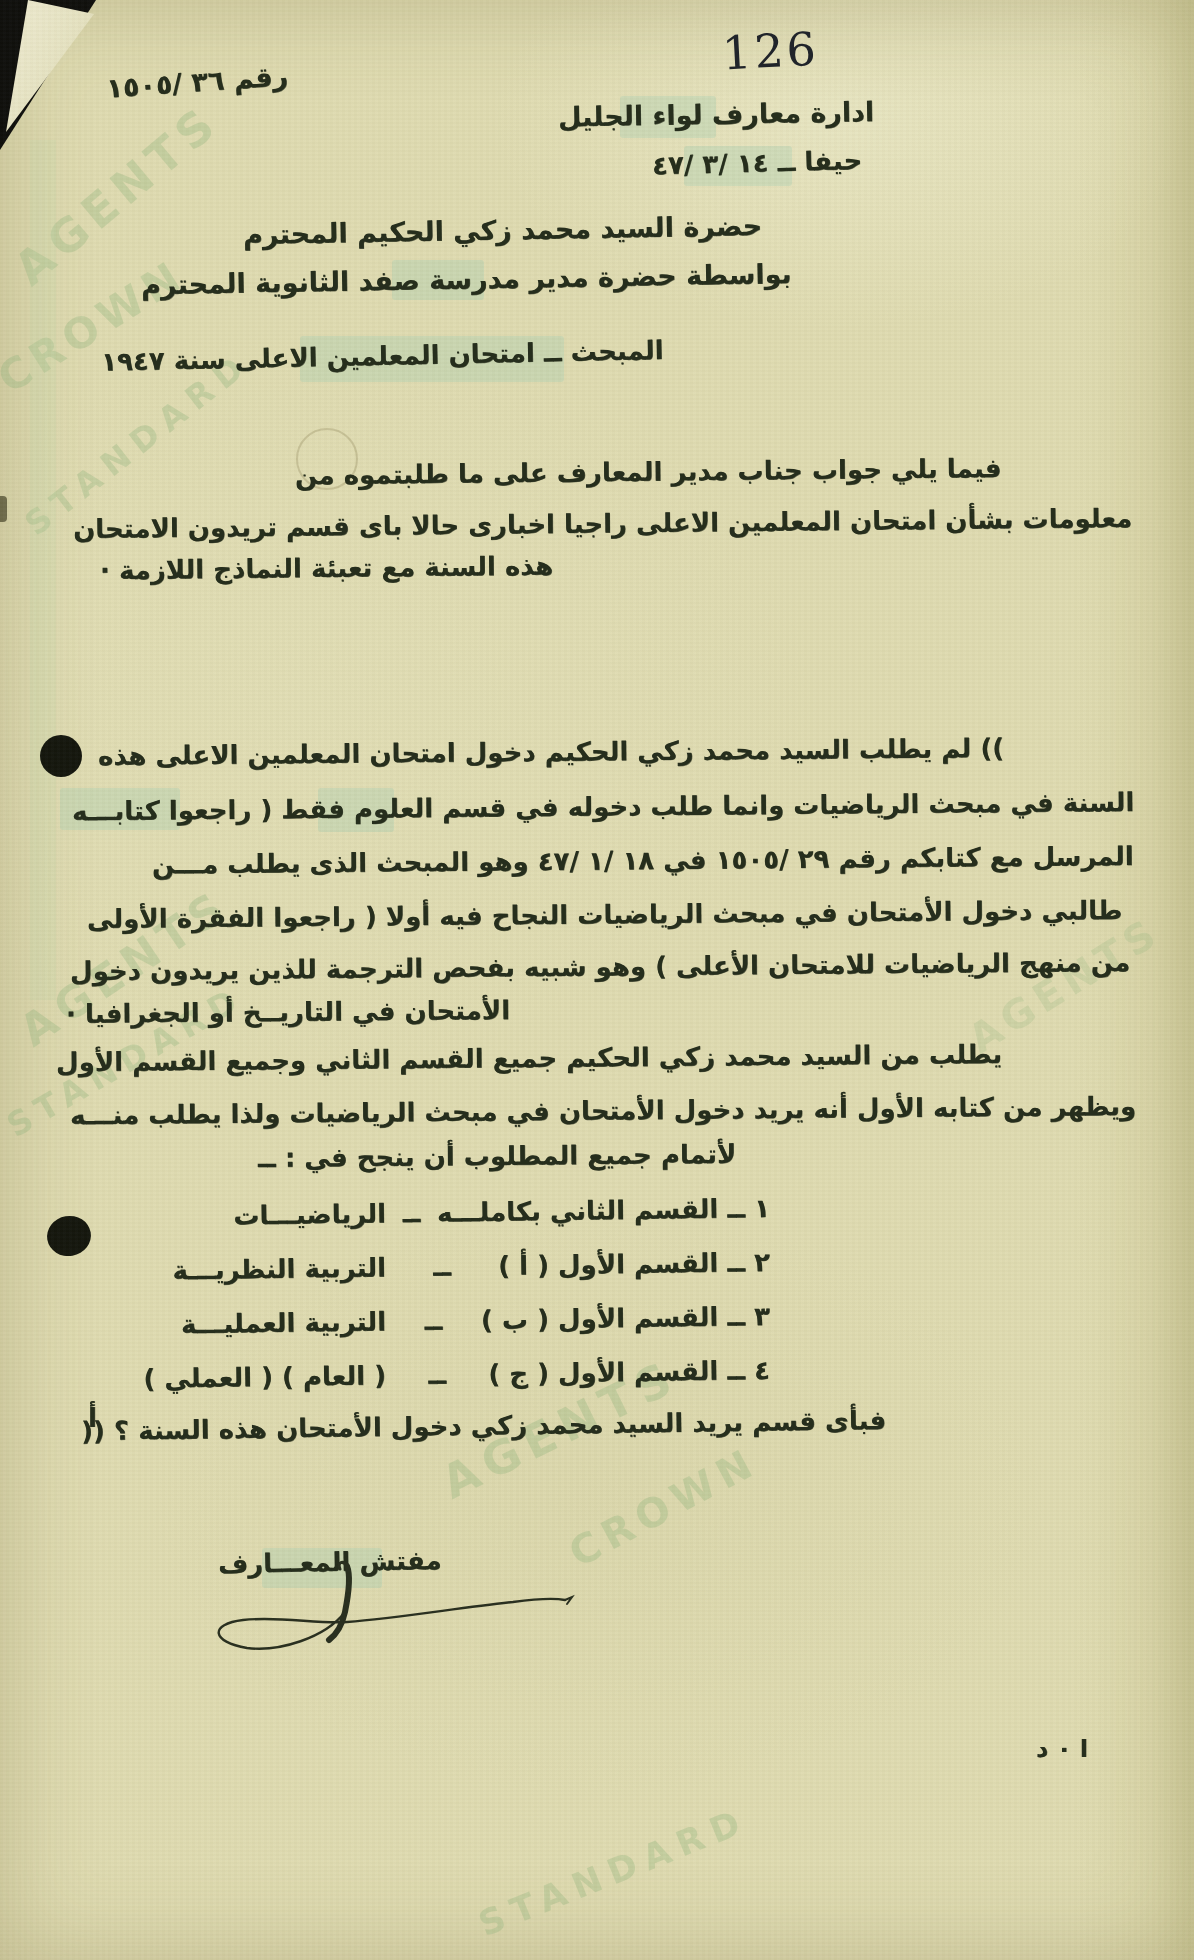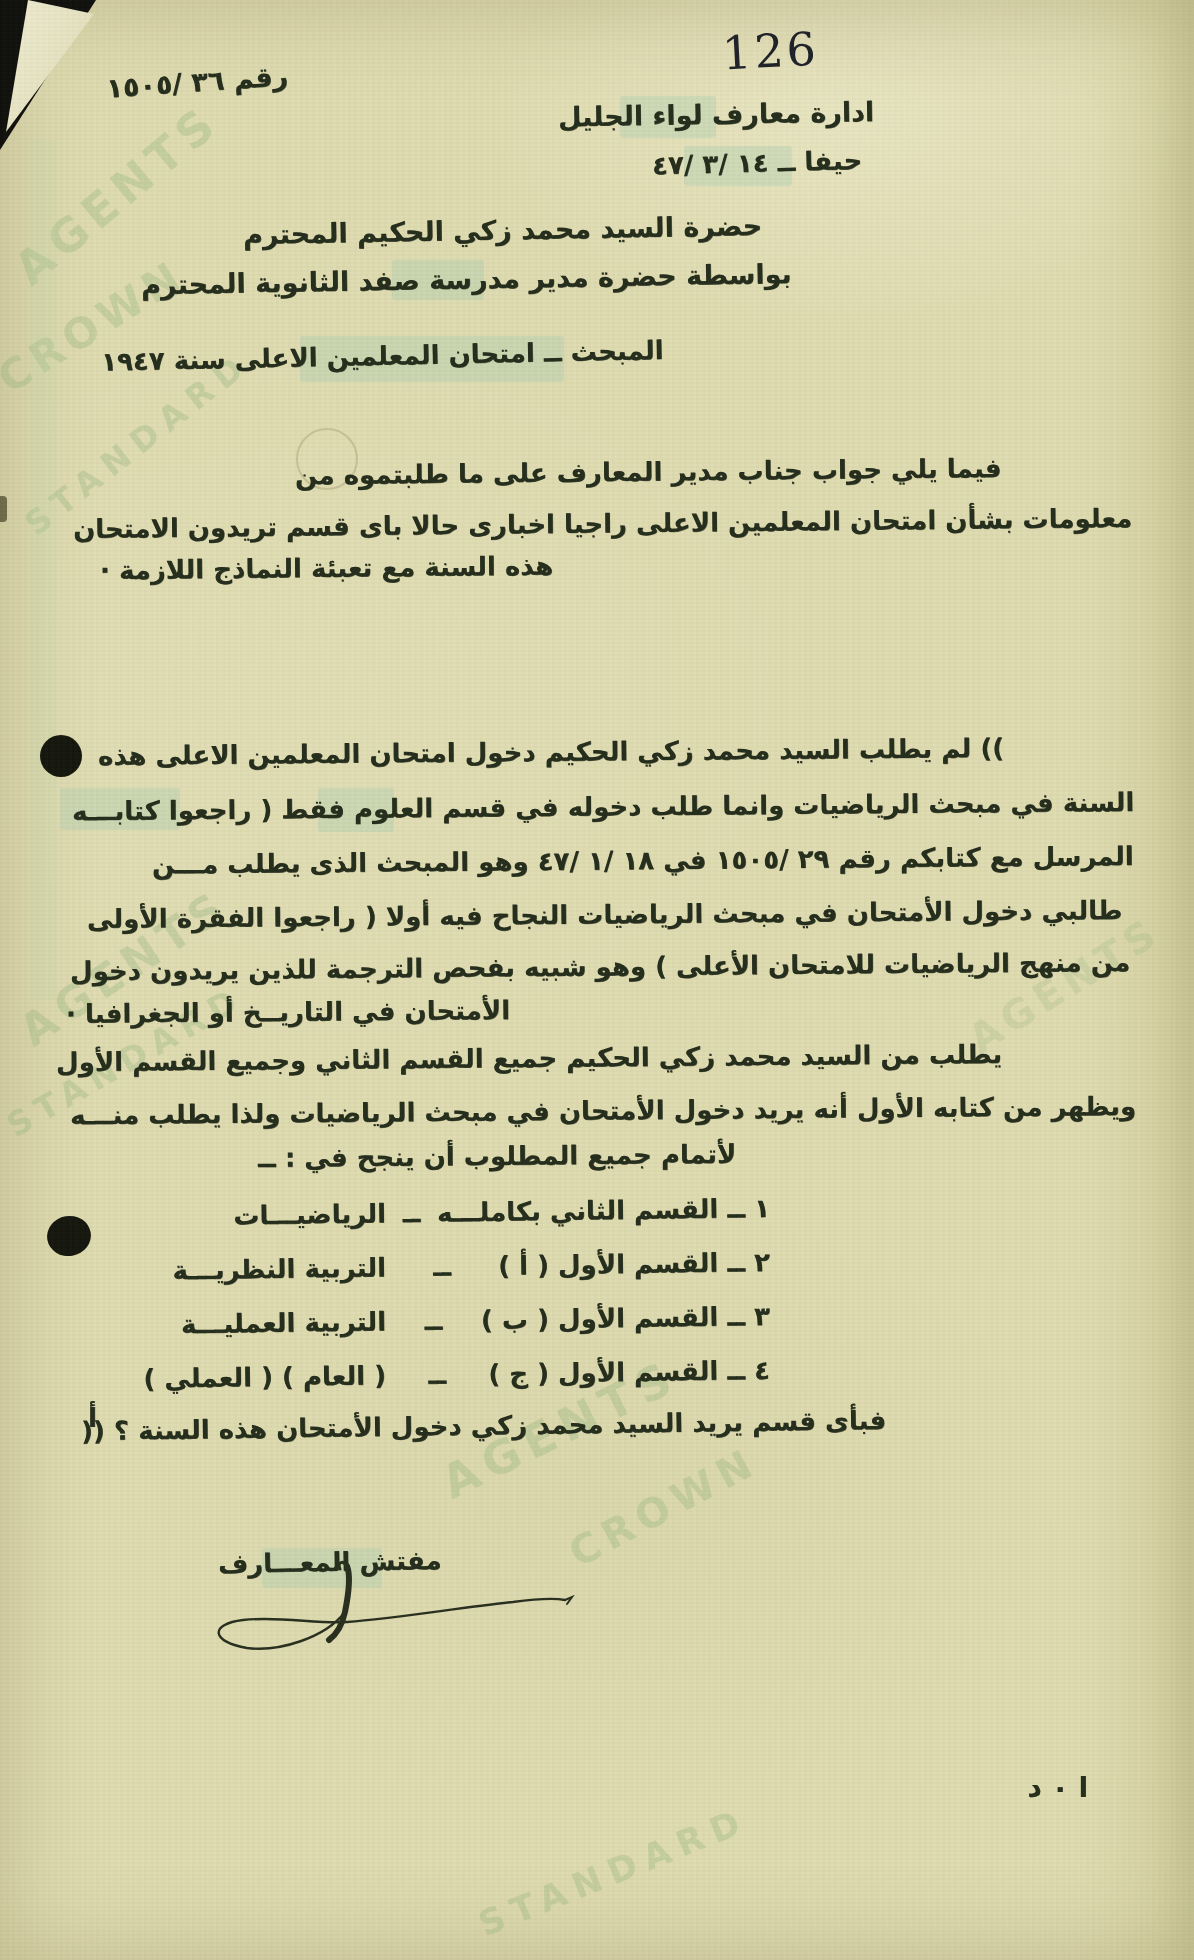--- a/index.html
+++ b/index.html
@@ -121,15 +121,15 @@
   <div class="ar" style="left:88px;top:1402px;">أ</div>
 
   <div class="ar" style="left:218px;top:1546px;font-size:26px;transform:rotate(-1deg);">مفتش المعـــارف</div>
   <svg class="sig-svg" style="left:195px;top:1560px;" width="390" height="110" viewBox="0 0 390 110">
     <path d="M152,6 C148,0 142,2 145,9" stroke-width="3"></path>
     <path d="M152,6 C156,16 154,32 150,52 C147,66 142,74 134,80" stroke-width="6"></path>
     <path d="M150,52 C130,78 84,92 52,88 C16,82 14,64 48,60 C84,56 122,64 152,62 C204,58 262,48 318,42 C340,39 360,38 370,40" stroke-width="2.4"></path>
     <path d="M370,40 l7,-3 l-5,7" stroke-width="2"></path>
   </svg>
 
-  <div class="ar" style="right:106px;top:1734px;font-size:28px;margin-top:36px;">ا ٠ د</div>
+  <div class="ar" style="right:106px;top:1734px;font-size:24px;">ا ٠ د</div>
 
 </div>
 
 </body></html>

